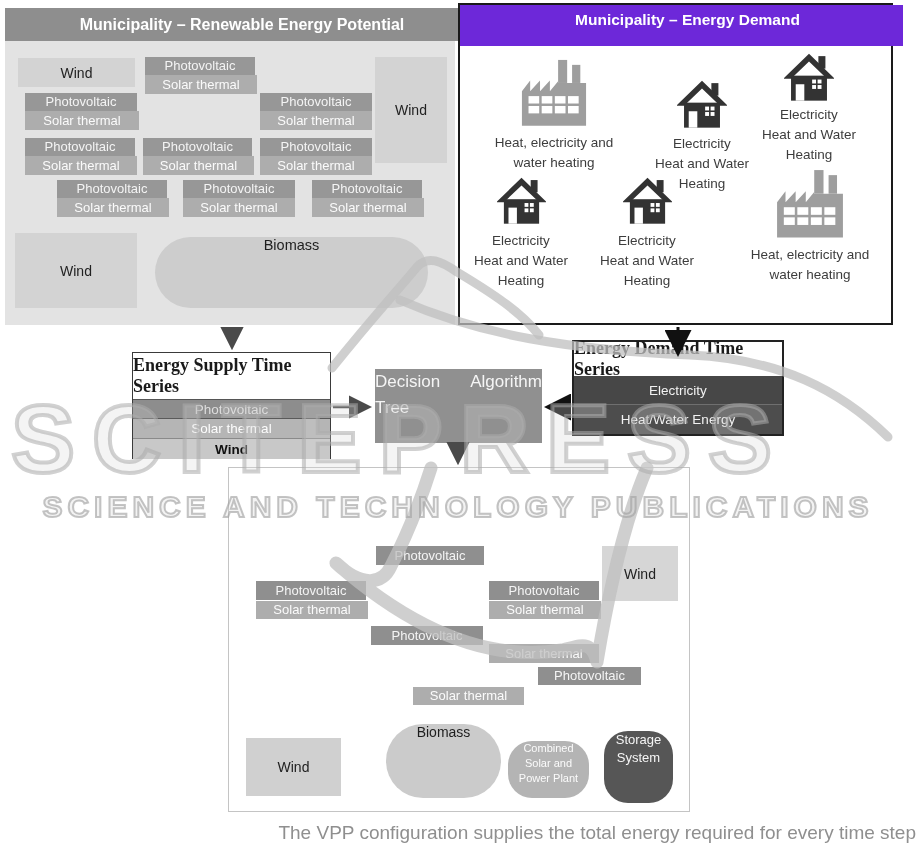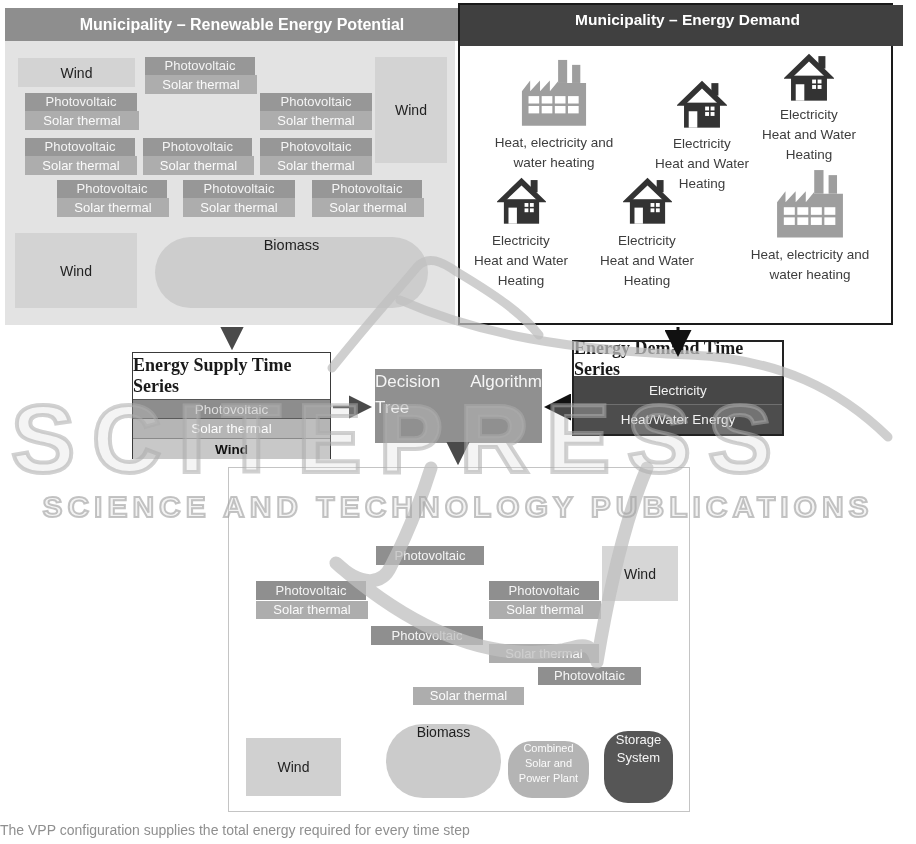--- a/index.html
+++ b/index.html
@@ -77,21 +77,21 @@
     <div class="cell wind" style="left:10px;top:225px;width:122px;height:75px;">
         <span>Wind</span>
       </div>
 
     <div class="pill" style="left:150px;top:229px;width:273px;height:71px;background:#cdcdcd;border-radius:36px;color:#1e1e1e;font-size:14.5px;font-weight:500;">
       <span>Biomass</span>
     </div>
   </div>
 
   <div class="panel" style="left:458px;top:3px;width:435px;height:322px;background:#fff;border:2px solid #1a1a1a;box-sizing:border-box;">
-    <div class="hdr" style="left:0;top:0;width:431px;height:41px;background:#404040;font-size:15.5px;line-height:30px;">
+    <div class="hdr" style="left:0;top:0;width:431px;height:41px;background:#6d28d9;font-size:15.5px;line-height:30px;">
       <span>Municipality – Energy Demand</span>
     </div>
 
     <div class="abs" style="left:19px;top:50px;width:150px;">
       <svg width="74" height="74" viewBox="0 0 90 86" style="margin:0 auto;">
         <g fill="#9e9e9e">
           <rect x="50" y="4" width="11" height="28"></rect>
             <rect x="67" y="10" width="10" height="22"></rect>
           <polygon points="6,84 6,42 16,29 16,42 28,29 28,42 40,29 40,42 50,30 50,32 84,32 84,84"></polygon>
         </g>
@@ -293,21 +293,21 @@
       <span>Solar and</span>
       <span>Power Plant</span>
     </div>
 
     <div class="pill" style="left:375px;top:263px;width:69px;height:72px;background:#565656;border-radius:24px;color:#f5f5f5;font-size:13px;line-height:18px;">
       <span>Storage</span>
       <span>System</span>
     </div>
   </div>
 
-  <div class="abs" style="left:0;top:822px;width:916px;text-align:left;color:#8f8f8f;font-size:14px;">
+  <div class="abs" style="left:0;top:822px;width:916px;text-align:right;color:#8f8f8f;font-size:19px;">
     <span>The VPP configuration supplies the total energy required for every time step</span>
   </div>
 
   <svg class="abs wm" style="left:0;top:0;z-index:5;" width="916" height="844" viewBox="0 0 916 844">
     <defs>
       <marker id="ah-dark" markerWidth="9" markerHeight="9" refX="7" refY="4.5" orient="auto">
         <path d="M0,0 L9,4.5 L0,9 z" fill="#4a4a4a"></path>
       </marker>
       <marker id="ah-black" markerWidth="9" markerHeight="9" refX="7" refY="4.5" orient="auto">
         <path d="M0,0 L9,4.5 L0,9 z" fill="#111"></path>

